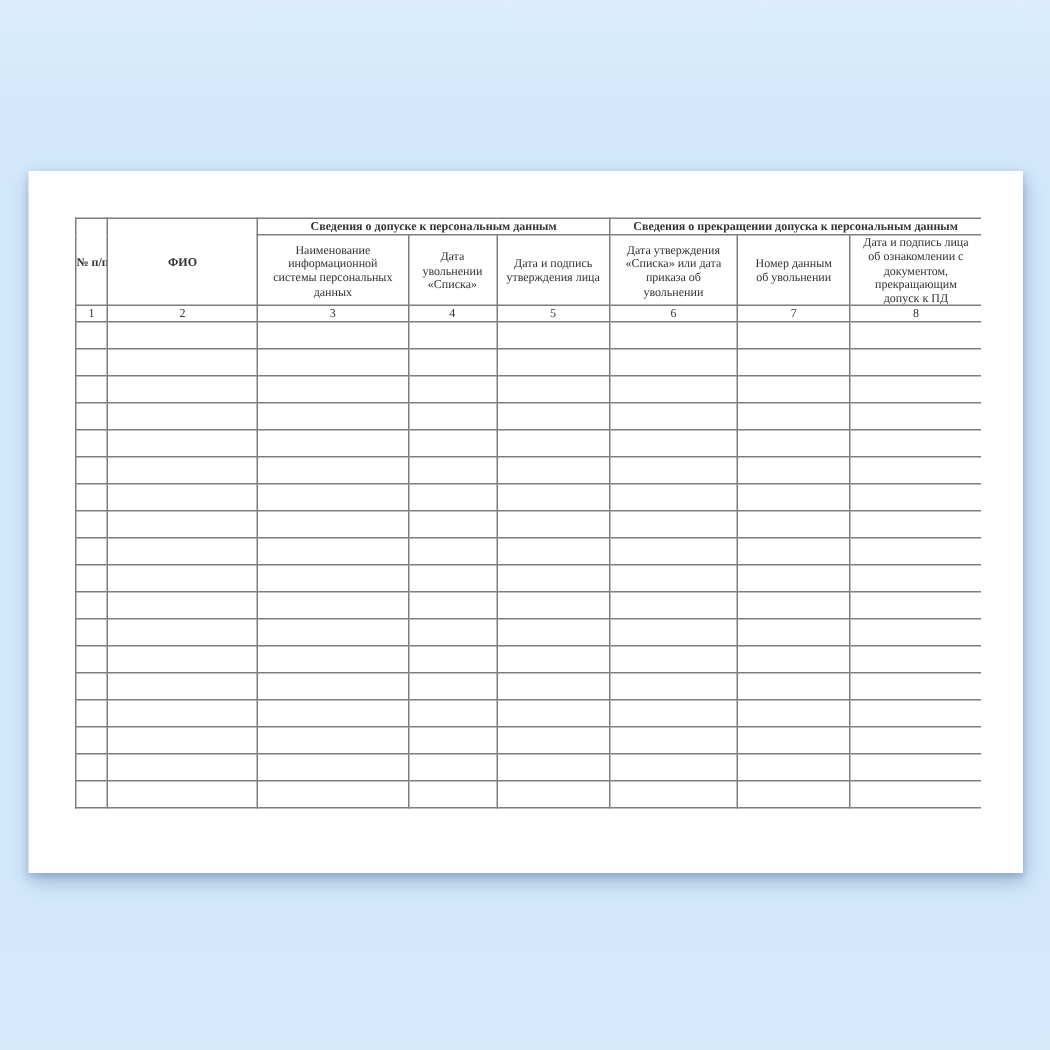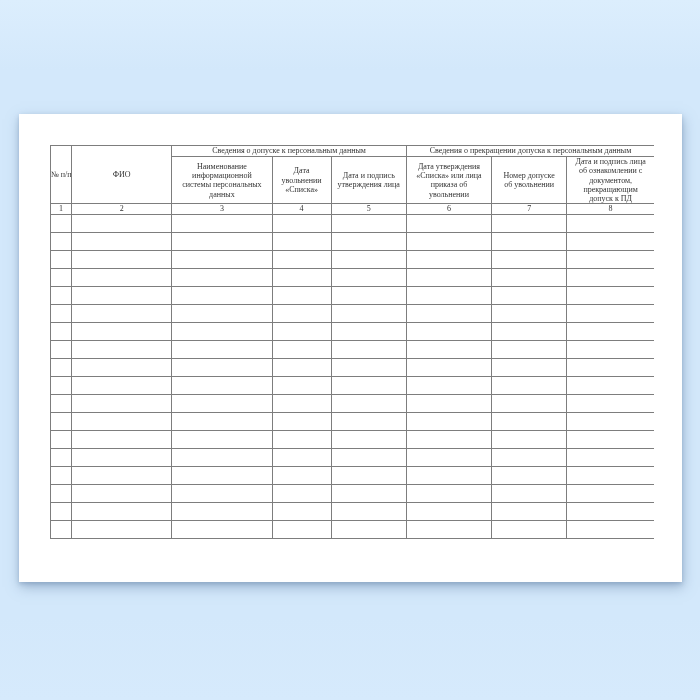--- a/index.html
+++ b/index.html
@@ -49,20 +49,21 @@
   }
   
   table.journal tr > *:last-child {
     border-right: none;
   }
   tr.r-group { height: 10px; }
   tr.r-group th {
     font-size: 8px;
     line-height: 10px;
     white-space: nowrap;
+    font-weight: bold;
   }
   tr.r-head { height: 46px; padding-left: 16px; }
   tr.r-head th,
   th.c1, th.c2 {
     font-size: 8px;
     line-height: 9.3px;
     white-space: pre-line;
   }
   th.c2 { font-size: 8.5px; }
   tr.r-num { height: 10px; }
@@ -100,24 +101,24 @@
           <th>Наименование
 информационной
 системы персональных
 данных</th>
           <th>Дата
 увольнении
 «Списка»</th>
           <th>Дата и подпись
 утверждения лица</th>
           <th>Дата утверждения
-«Списка» или лица
+«Списка» или дата
 приказа об
 увольнении</th>
-          <th>Номер допуске
+          <th>Номер данным
 об увольнении</th>
           <th>Дата и подпись лица
 об ознакомлении с
 документом,
 прекращающим
 допуск к ПД</th>
         </tr>
         <tr class="r-num">
           <td>1</td>
           <td>2</td>

